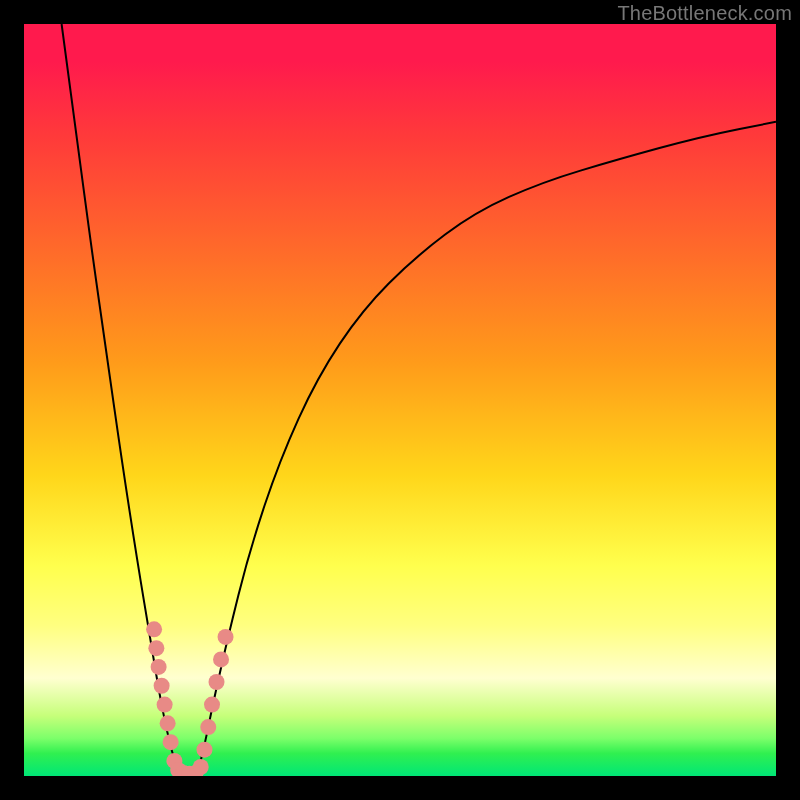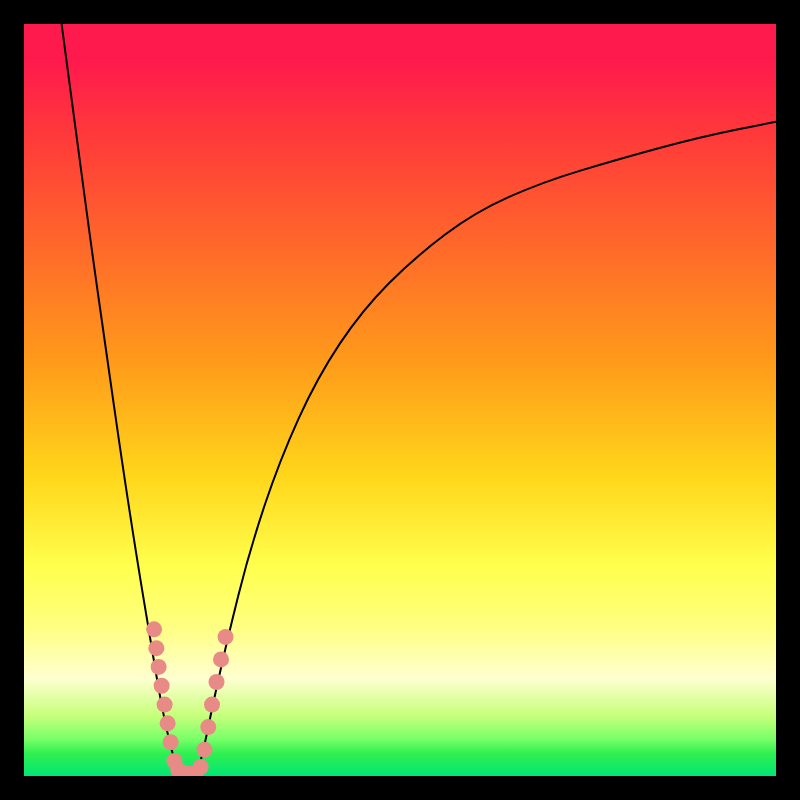--- a/index.html
+++ b/index.html
@@ -86,13 +86,14 @@
           <circle cx="176.72" cy="742.976" r="8" fill="#e88a86"></circle>
           <circle cx="180.48" cy="725.68" r="8" fill="#e88a86"></circle>
           <circle cx="184.24" cy="703.12" r="8" fill="#e88a86"></circle>
           <circle cx="188" cy="680.56" r="8" fill="#e88a86"></circle>
           <circle cx="192.512" cy="658" r="8" fill="#e88a86"></circle>
           <circle cx="197.024" cy="635.44" r="8" fill="#e88a86"></circle>
           <circle cx="201.536" cy="612.88" r="8" fill="#e88a86"></circle>
         </g>
     </svg>
   </div>
+  <div class="watermark">TheBottleneck.com</div>
 </div>
 
 </body></html>

